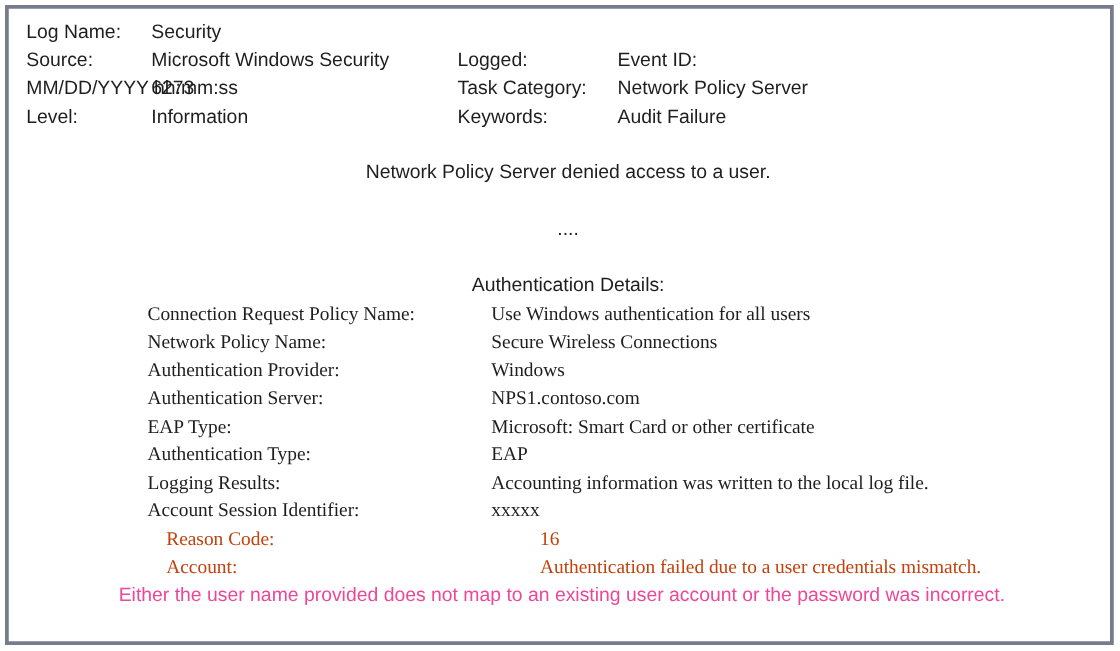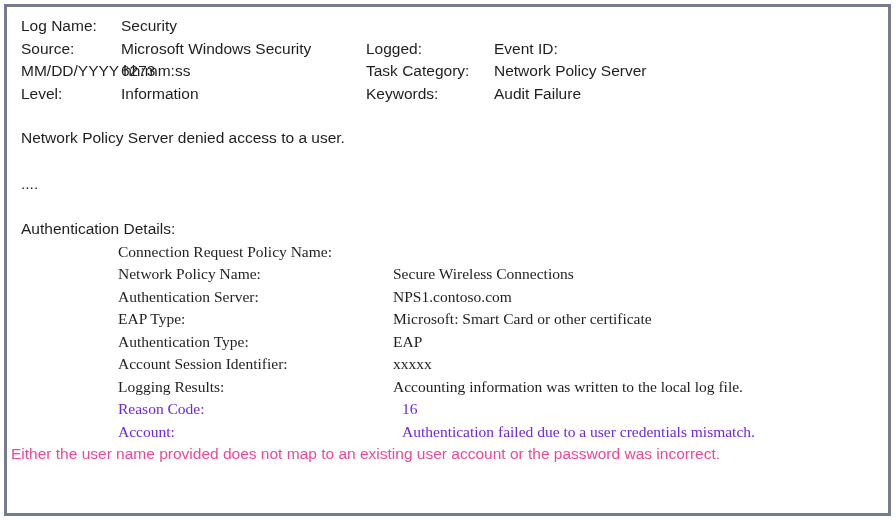--- a/index.html
+++ b/index.html
@@ -12,40 +12,40 @@
   .frame {
     position: absolute;
     left: 4px; top: 4px;
     width: 887px; height: 512px;
     border: 3px solid #767c8b;
     background: #ffffff;
     color: #1e1e1e;
     font-size: 15.5px;
     padding: 8px 0 0 14px;
   }
-  .line { line-height: 22.5px; white-space: nowrap; }
+  .line { line-height: 22.5px; white-space: nowrap; text-align: center; }
   
   .header-grid {
     display: grid;
     grid-template-columns: 100px 245px 128px 1fr;
     line-height: 22.5px;
   }
   .header-grid > div { white-space: nowrap; }
   .body-desc { margin-top: 22px; }
   .ellipsis-line { margin-top: 23px; }
   .section-title { margin-top: 23px; }
   
   .detail-row {
     display: grid;
     grid-template-columns: 97px 275px 1fr;
     line-height: 22.5px;
     font-family: Liberation Serif, serif;
   }
   .detail-row > div { white-space: nowrap; }
-  .red { color: #6d28d9; }
+  .red { color: #c2410c; gap: 15px; }
   .red .detail-value { padding-left: 9px; }
   .footer-red {
     color: #ec4899;
     margin-left: -10px;
     white-space: nowrap;
   }
 </style>
 </head>
 <body>
 
@@ -76,50 +76,56 @@
   <div class="line body-desc">Network Policy Server denied access to a user.</div>
 
   <div class="line ellipsis-line">....</div>
 
   <div class="line section-title">Authentication Details:</div>
 
   <div>
     <div class="detail-row">
       <div></div>
       <div class="detail-label">Connection Request Policy Name:</div>
+      <div class="detail-value">Use Windows authentication for all users</div>
     </div>
     <div class="detail-row">
       <div></div>
       <div class="detail-label">Network Policy Name:</div>
       <div class="detail-value">Secure Wireless Connections</div>
+    </div>
+    <div class="detail-row">
+      <div></div>
+      <div class="detail-label">Authentication Provider:</div>
+      <div class="detail-value">Windows</div>
     </div>
     <div class="detail-row">
       <div></div>
       <div class="detail-label">Authentication Server:</div>
       <div class="detail-value">NPS1.contoso.com</div>
     </div>
     <div class="detail-row">
       <div></div>
       <div class="detail-label">EAP Type:</div>
       <div class="detail-value">Microsoft: Smart Card or other certificate</div>
     </div>
     <div class="detail-row">
       <div></div>
       <div class="detail-label">Authentication Type:</div>
       <div class="detail-value">EAP</div>
     </div>
     <div class="detail-row">
       <div></div>
-      <div class="detail-label">Account Session Identifier:</div>
-      <div class="detail-value">xxxxx</div>
+      <div class="detail-label">Logging Results:</div>
+      <div class="detail-value">Accounting information was written to the local log file.</div>
     </div>
     <div class="detail-row">
       <div></div>
-      <div class="detail-label">Logging Results:</div>
-      <div class="detail-value">Accounting information was written to the local log file.</div>
+      <div class="detail-label">Account Session Identifier:</div>
+      <div class="detail-value">xxxxx</div>
     </div>
     <div class="detail-row red">
       <div></div>
       <div class="detail-label">Reason Code:</div>
       <div class="detail-value">16</div>
     </div>
     <div class="detail-row red">
       <div></div>
       <div class="detail-label">Account:</div>
       <div class="detail-value">Authentication failed due to a user credentials mismatch.</div>

